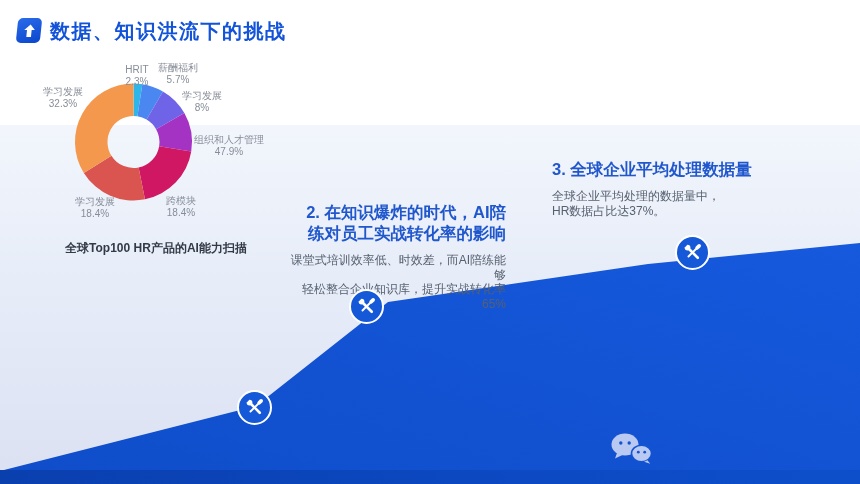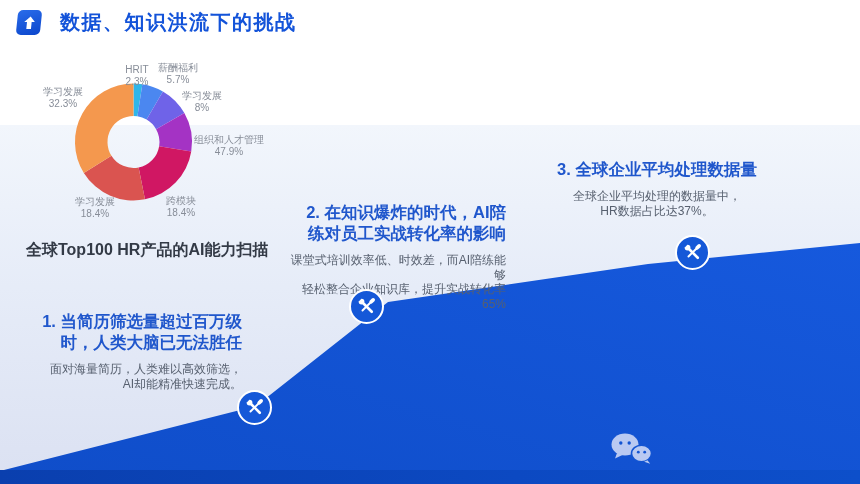--- a/index.html
+++ b/index.html
@@ -2,31 +2,31 @@
 <html><head>
 <meta charset="utf-8">
 <style>
 *{margin:0;padding:0;box-sizing:border-box}
 html,body{width:860px;height:484px;overflow:hidden}
 body{font-family:"Liberation Sans","DejaVu Sans",sans-serif;position:relative;background:#fff}
 .slide{position:absolute;inset:0}
 .bg-low{position:absolute;left:0;top:125px;width:860px;height:359px;background:linear-gradient(180deg,#f2f6fc 0%,#e6ecf8 45%,#dbe1f2 100%)}
 .mountain-svg{position:absolute;left:0;top:0}
 .bottom-bar{position:absolute;left:0;top:470px;width:860px;height:14px;background:linear-gradient(90deg,#0a3fae 0%,#0c49c2 60%,#0d4fca 100%)}
-.header{position:absolute;left:17px;top:9px;display:flex;align-items:center;gap:19px}
+.header{position:absolute;left:17px;top:18px;display:flex;gap:9px}
 .logo{width:24px;height:25px;border-radius:5px;background:linear-gradient(160deg,#2a6cea,#0b46cc);display:flex;align-items:center;justify-content:center;transform:skewX(-6deg)}
 .title{font-size:20px;font-weight:bold;color:#1353d9;letter-spacing:1.5px}
 .donut-label{position:absolute;transform:translateX(-50%);text-align:center;font-size:10px;line-height:11.5px;color:#878d98;white-space:nowrap}
-.caption{position:absolute;left:26px;top:240px;width:260px;text-align:left;font-size:16px;font-weight:bold;color:#333a46}
+.caption{position:absolute;left:26px;top:240px;width:260px;text-align:center;font-size:12px;font-weight:bold;color:#333a46}
 .block{position:absolute}
 .block .hd{font-size:16.5px;font-weight:bold;color:#2057cc;line-height:21px;white-space:pre-line}
 .block .bd{font-size:12px;color:#57606f;line-height:14.5px;white-space:pre-line;margin-top:9px}
 .b1{left:18px;top:311px;width:224px;text-align:right}
 .b2{left:284px;top:202px;width:222px;text-align:right}
-.b3{left:552px;top:159px;width:210px;text-align:center}
+.b3{left:552px;top:159px;width:210px;text-align:left}
 .badge{position:absolute;width:35px;height:35px;border-radius:50%;background:#1558d8;border:2.5px solid #fff;display:flex;align-items:center;justify-content:center}
 .wechat{position:absolute;left:610px;top:432px;display:flex;align-items:center;gap:8px}
 .wechat-label{font-size:21px;color:rgba(240,245,255,.62);letter-spacing:1px}
 </style>
 </head>
 <body>
 
 <div class="slide">
   <div class="bg-low"></div>
 
@@ -63,26 +63,20 @@
   <div class="donut-label" style="left:137px;top:64px"><span>HRIT</span><br><span>2.3%</span></div>
   <div class="donut-label" style="left:178px;top:62px"><span>薪酬福利</span><br><span>5.7%</span></div>
   <div class="donut-label" style="left:202px;top:90px"><span>学习发展</span><br><span>8%</span></div>
   <div class="donut-label" style="left:229px;top:134px"><span>组织和人才管理</span><br><span>47.9%</span></div>
   <div class="donut-label" style="left:181px;top:195px"><span>跨模块</span><br><span>18.4%</span></div>
   <div class="donut-label" style="left:95px;top:196px"><span>学习发展</span><br><span>18.4%</span></div>
   <div class="donut-label" style="left:63px;top:86px"><span>学习发展</span><br><span>32.3%</span></div>
 
   <div class="caption">全球Top100 HR产品的AI能力扫描</div>
 
-  <div class="block b1">
-    <div class="hd">1. 当简历筛选量超过百万级
-时，人类大脑已无法胜任</div>
-    <div class="bd">面对海量简历，人类难以高效筛选，
-AI却能精准快速完成。</div>
-  </div>
   <div class="block b2">
     <div class="hd">2. 在知识爆炸的时代，AI陪
 练对员工实战转化率的影响</div>
     <div class="bd">课堂式培训效率低、时效差，而AI陪练能够
 轻松整合企业知识库，提升实战转化率65%</div>
   </div>
   <div class="block b3">
     <div class="hd">3. 全球企业平均处理数据量</div>
     <div class="bd">全球企业平均处理的数据量中，
 HR数据占比达37%。</div>

